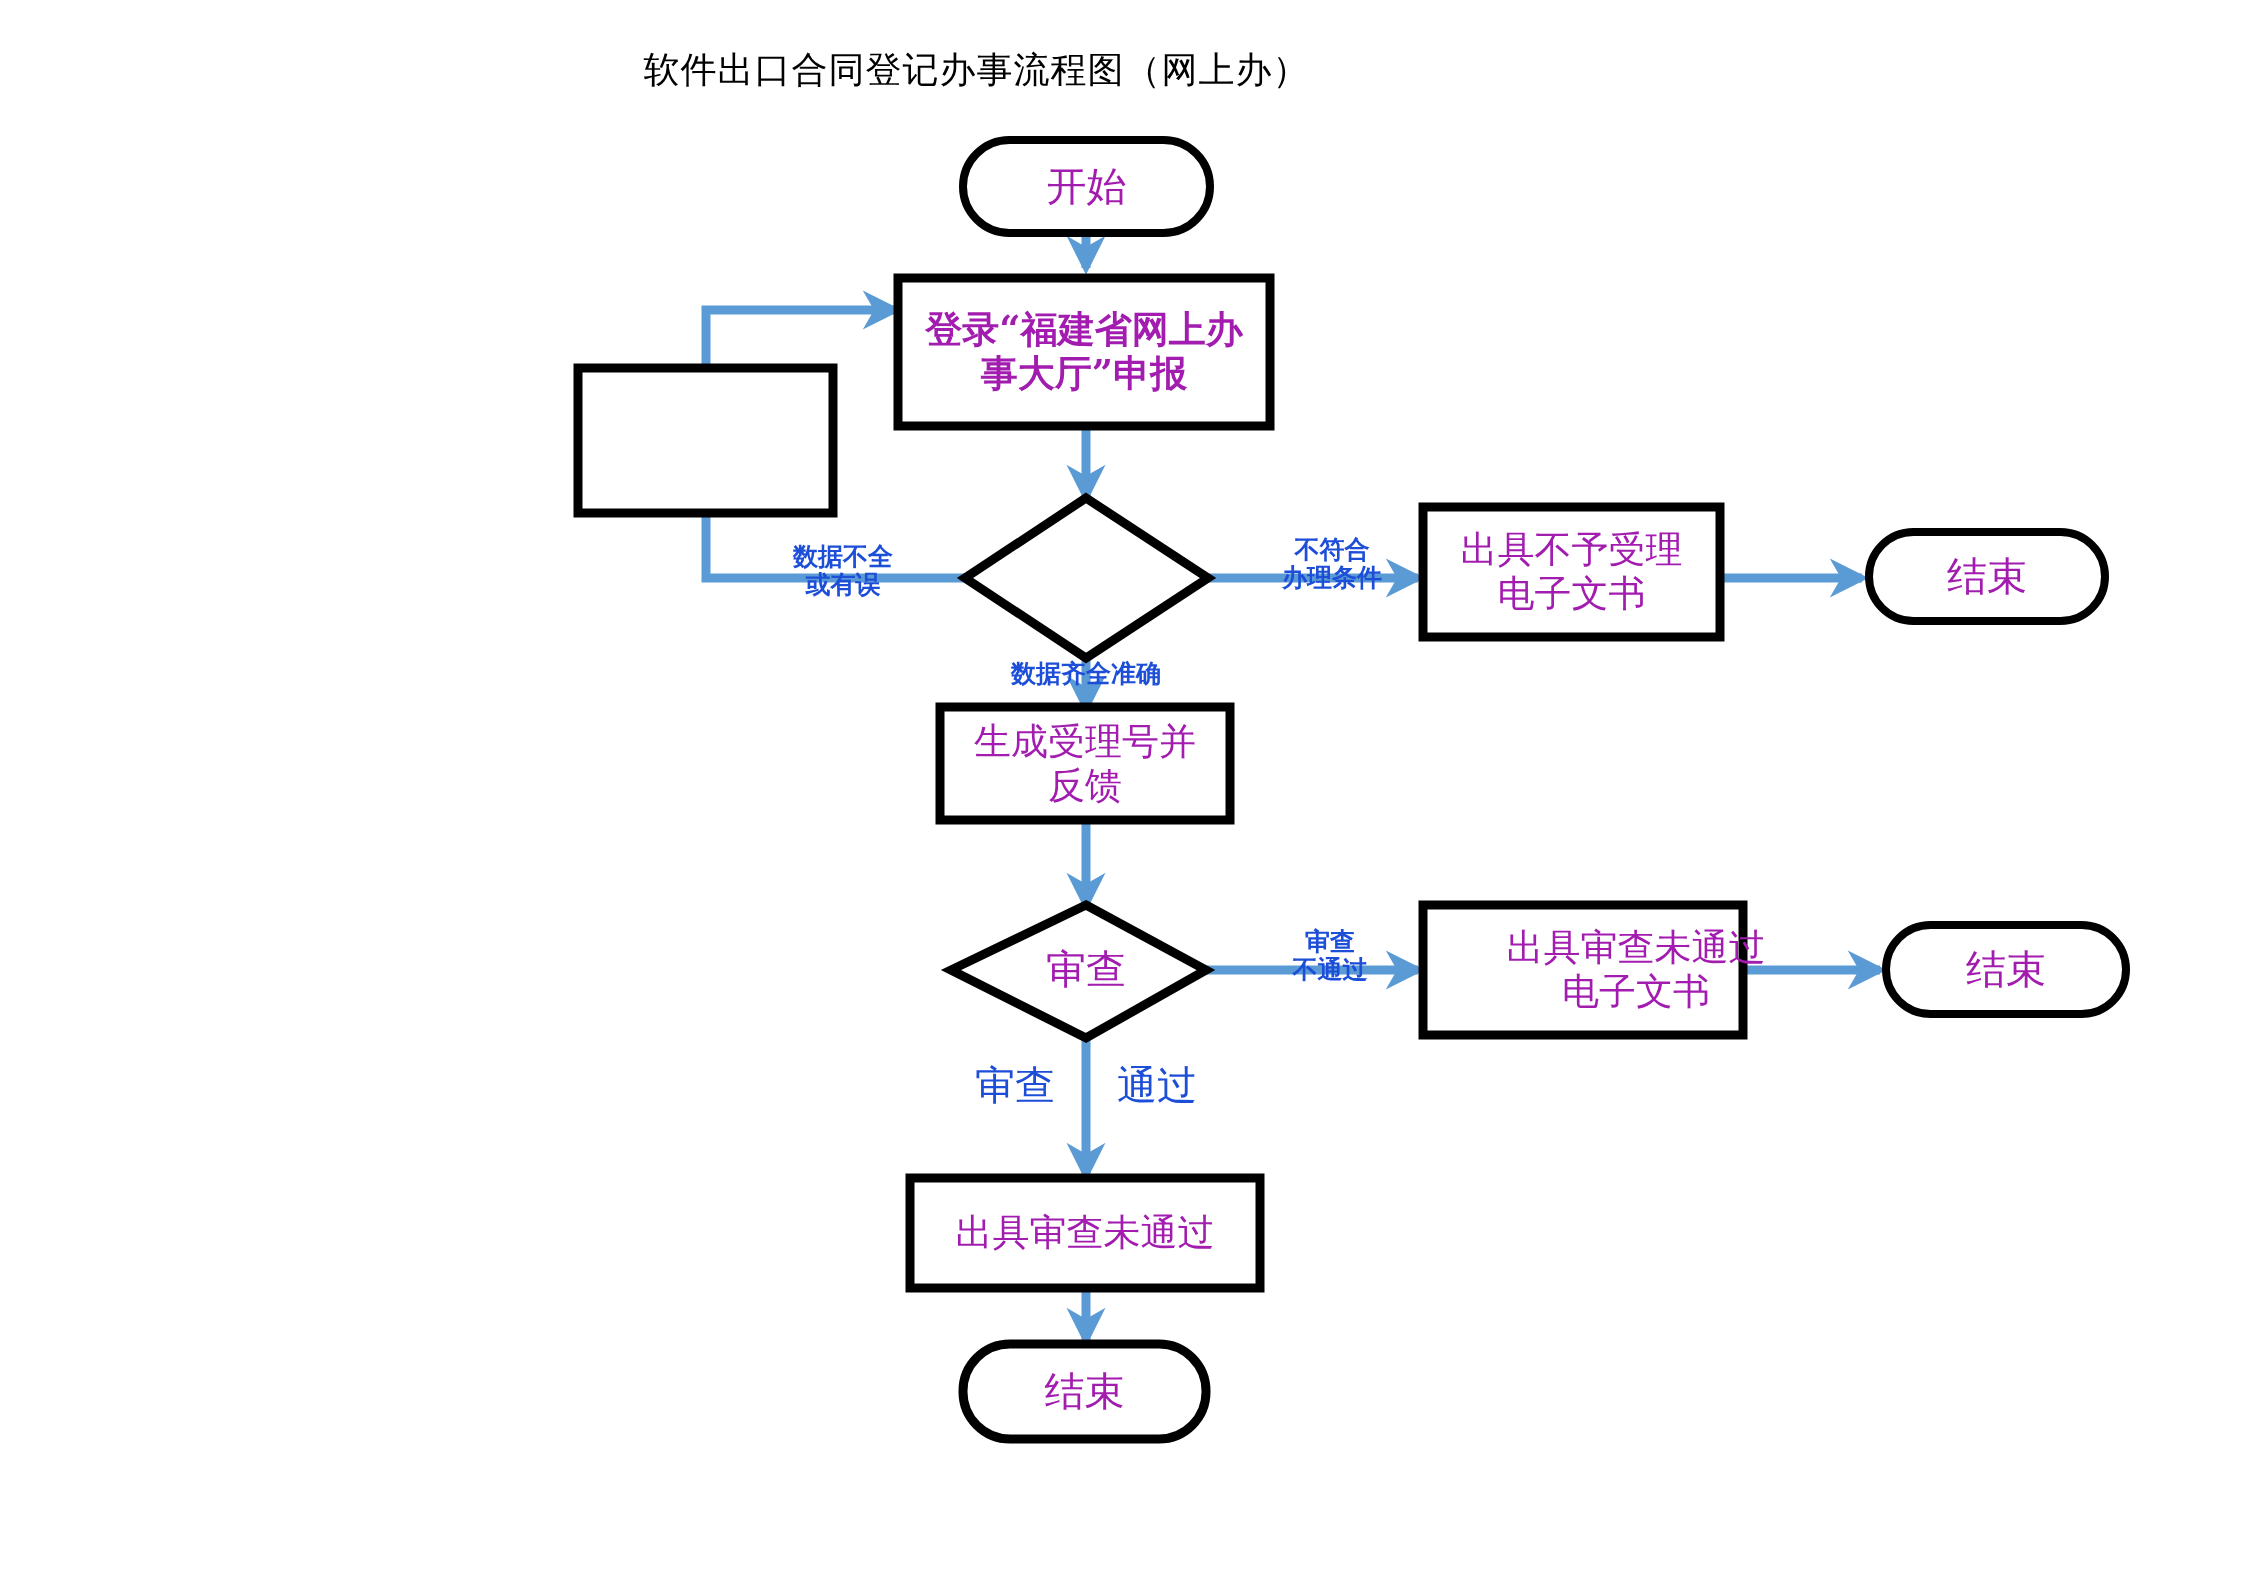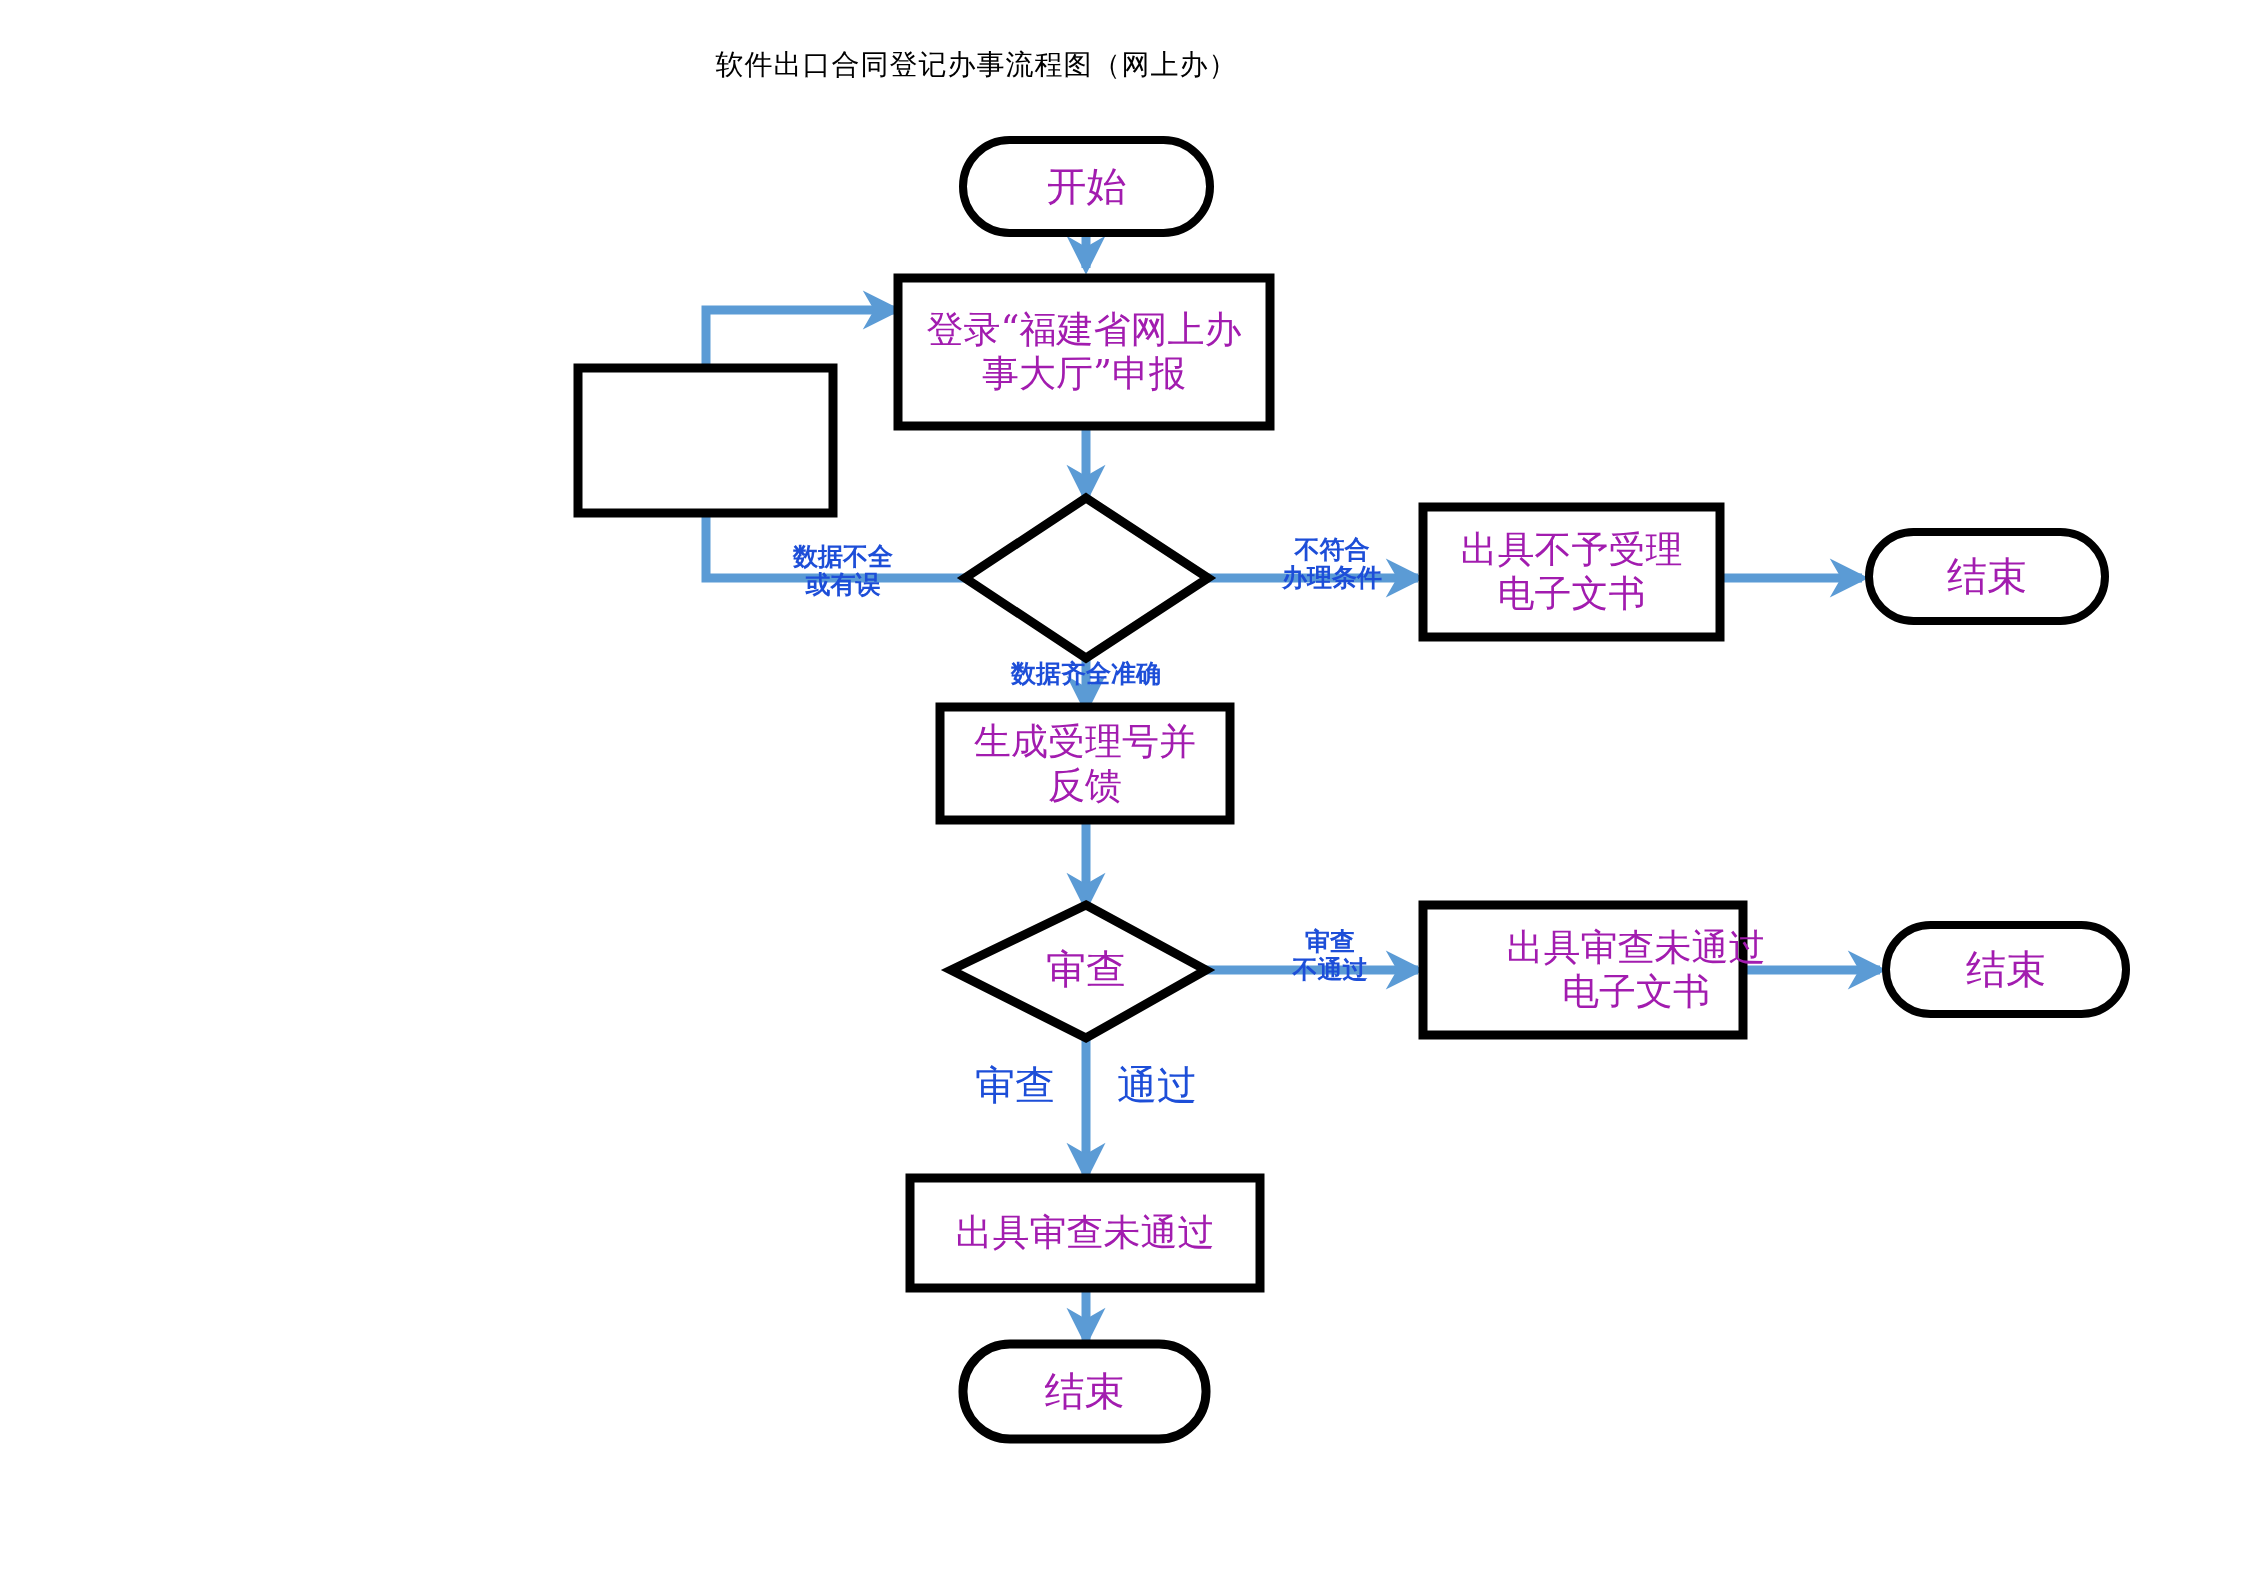--- a/index.html
+++ b/index.html
@@ -43,21 +43,21 @@
     line-height: 1.12;
     white-space: pre-line;
     pointer-events: none;
   }
   #diagram-title {
     position: absolute;
     left: 0;
     top: 46px;
     width: 1953px;
     text-align: center;
-    font-size: 28px;
+    font-size: 36px;
     color: #000000;
     font-family: "DejaVu Serif", "Liberation Serif", serif;
     letter-spacing: 1px;
   }
   .t-big   { font-size: 40px; }
   .t-med   { font-size: 37px; }
   .t-small { font-size: 25px; }
 </style>
 </head>
 <body>
@@ -118,21 +118,21 @@
 
     <rect x="1886" y="925" width="240" height="89" rx="44.5" ry="44.5" fill="#ffffff" stroke="#000000" stroke-width="8"></rect>
 
     <rect x="910" y="1178" width="350" height="110" fill="#ffffff" stroke="#000000" stroke-width="9"></rect>
 
     <rect x="963" y="1344" width="243" height="95" rx="47" ry="47" fill="#ffffff" stroke="#000000" stroke-width="9"></rect>
   </svg>
 
   <div class="node-label t-big" style="left:963px; top:140px; width:247px; height:93px;">开始</div>
 
-  <div class="node-label t-med" style="left:904px; top:278px; width:360px; height:148px;">登录“福建省网上办
+  <div class="node-label t-med" style="left:904px; top:278px; width:360px; height:148px;font-weight:bold;">登录“福建省网上办
 事大厅”申报</div>
 
 
 
   <div class="node-label t-med" style="left:1423px; top:507px; width:297px; height:130px;">出具不予受理
 电子文书</div>
 
   <div class="node-label t-big" style="left:1869px; top:532px; width:236px; height:89px;">结束</div>
 
   <div class="node-label t-med" style="left:940px; top:707px; width:290px; height:113px;">生成受理号并

